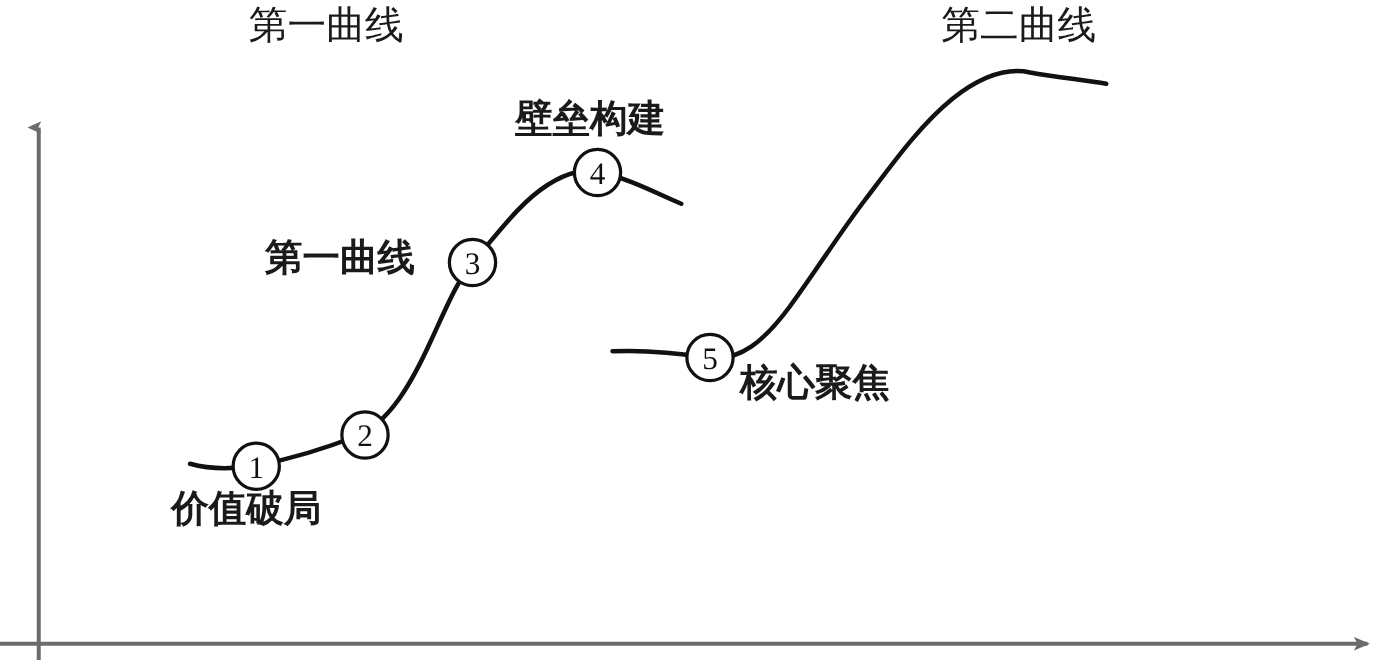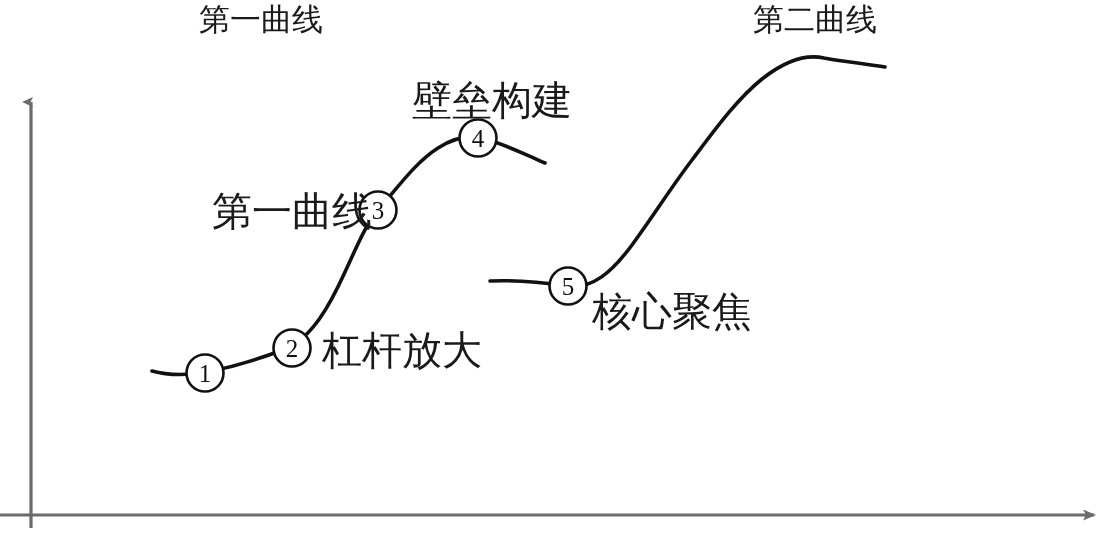--- a/index.html
+++ b/index.html
@@ -28,21 +28,22 @@
     position: absolute;
     white-space: nowrap;
     color: #1a1a1a;
     font-family: "Liberation Serif", "DejaVu Serif", serif;
     line-height: 1;
   }
   .curve-title {
     font-size: 31px;
   }
   .node-label {
-    font-size: 40px;
+    font-size: 30px;
+    font-weight: bold;
   }
   .node-num {
     font-family: "Liberation Serif", "DejaVu Serif", serif;
     font-size: 25px;
     fill: #111111;
   }
 </style>
 </head>
 <body>
 
@@ -96,18 +97,18 @@
     </g>
     <g>
       <circle cx="568" cy="286" r="18.5" fill="#ffffff" stroke="#111111" stroke-width="2.6"></circle>
       <text class="node-num" x="568" y="295" text-anchor="middle">5</text>
     </g>
   </svg>
 
   <div class="label curve-title" style="left:199px; top:4px;">第一曲线</div>
   <div class="label curve-title" style="left:753px; top:4px;">第二曲线</div>
 
-  <div class="label node-label" style="left:322px; top:331px;">杠杆放大</div>
+  <div class="label node-label" style="left:137px; top:393px;">价值破局</div>
   <div class="label node-label" style="left:212px; top:192px;">第一曲线</div>
   <div class="label node-label" style="left:412px; top:81px;">壁垒构建</div>
   <div class="label node-label" style="left:592px; top:292px;">核心聚焦</div>
 
 </div>
 
 </body></html>

